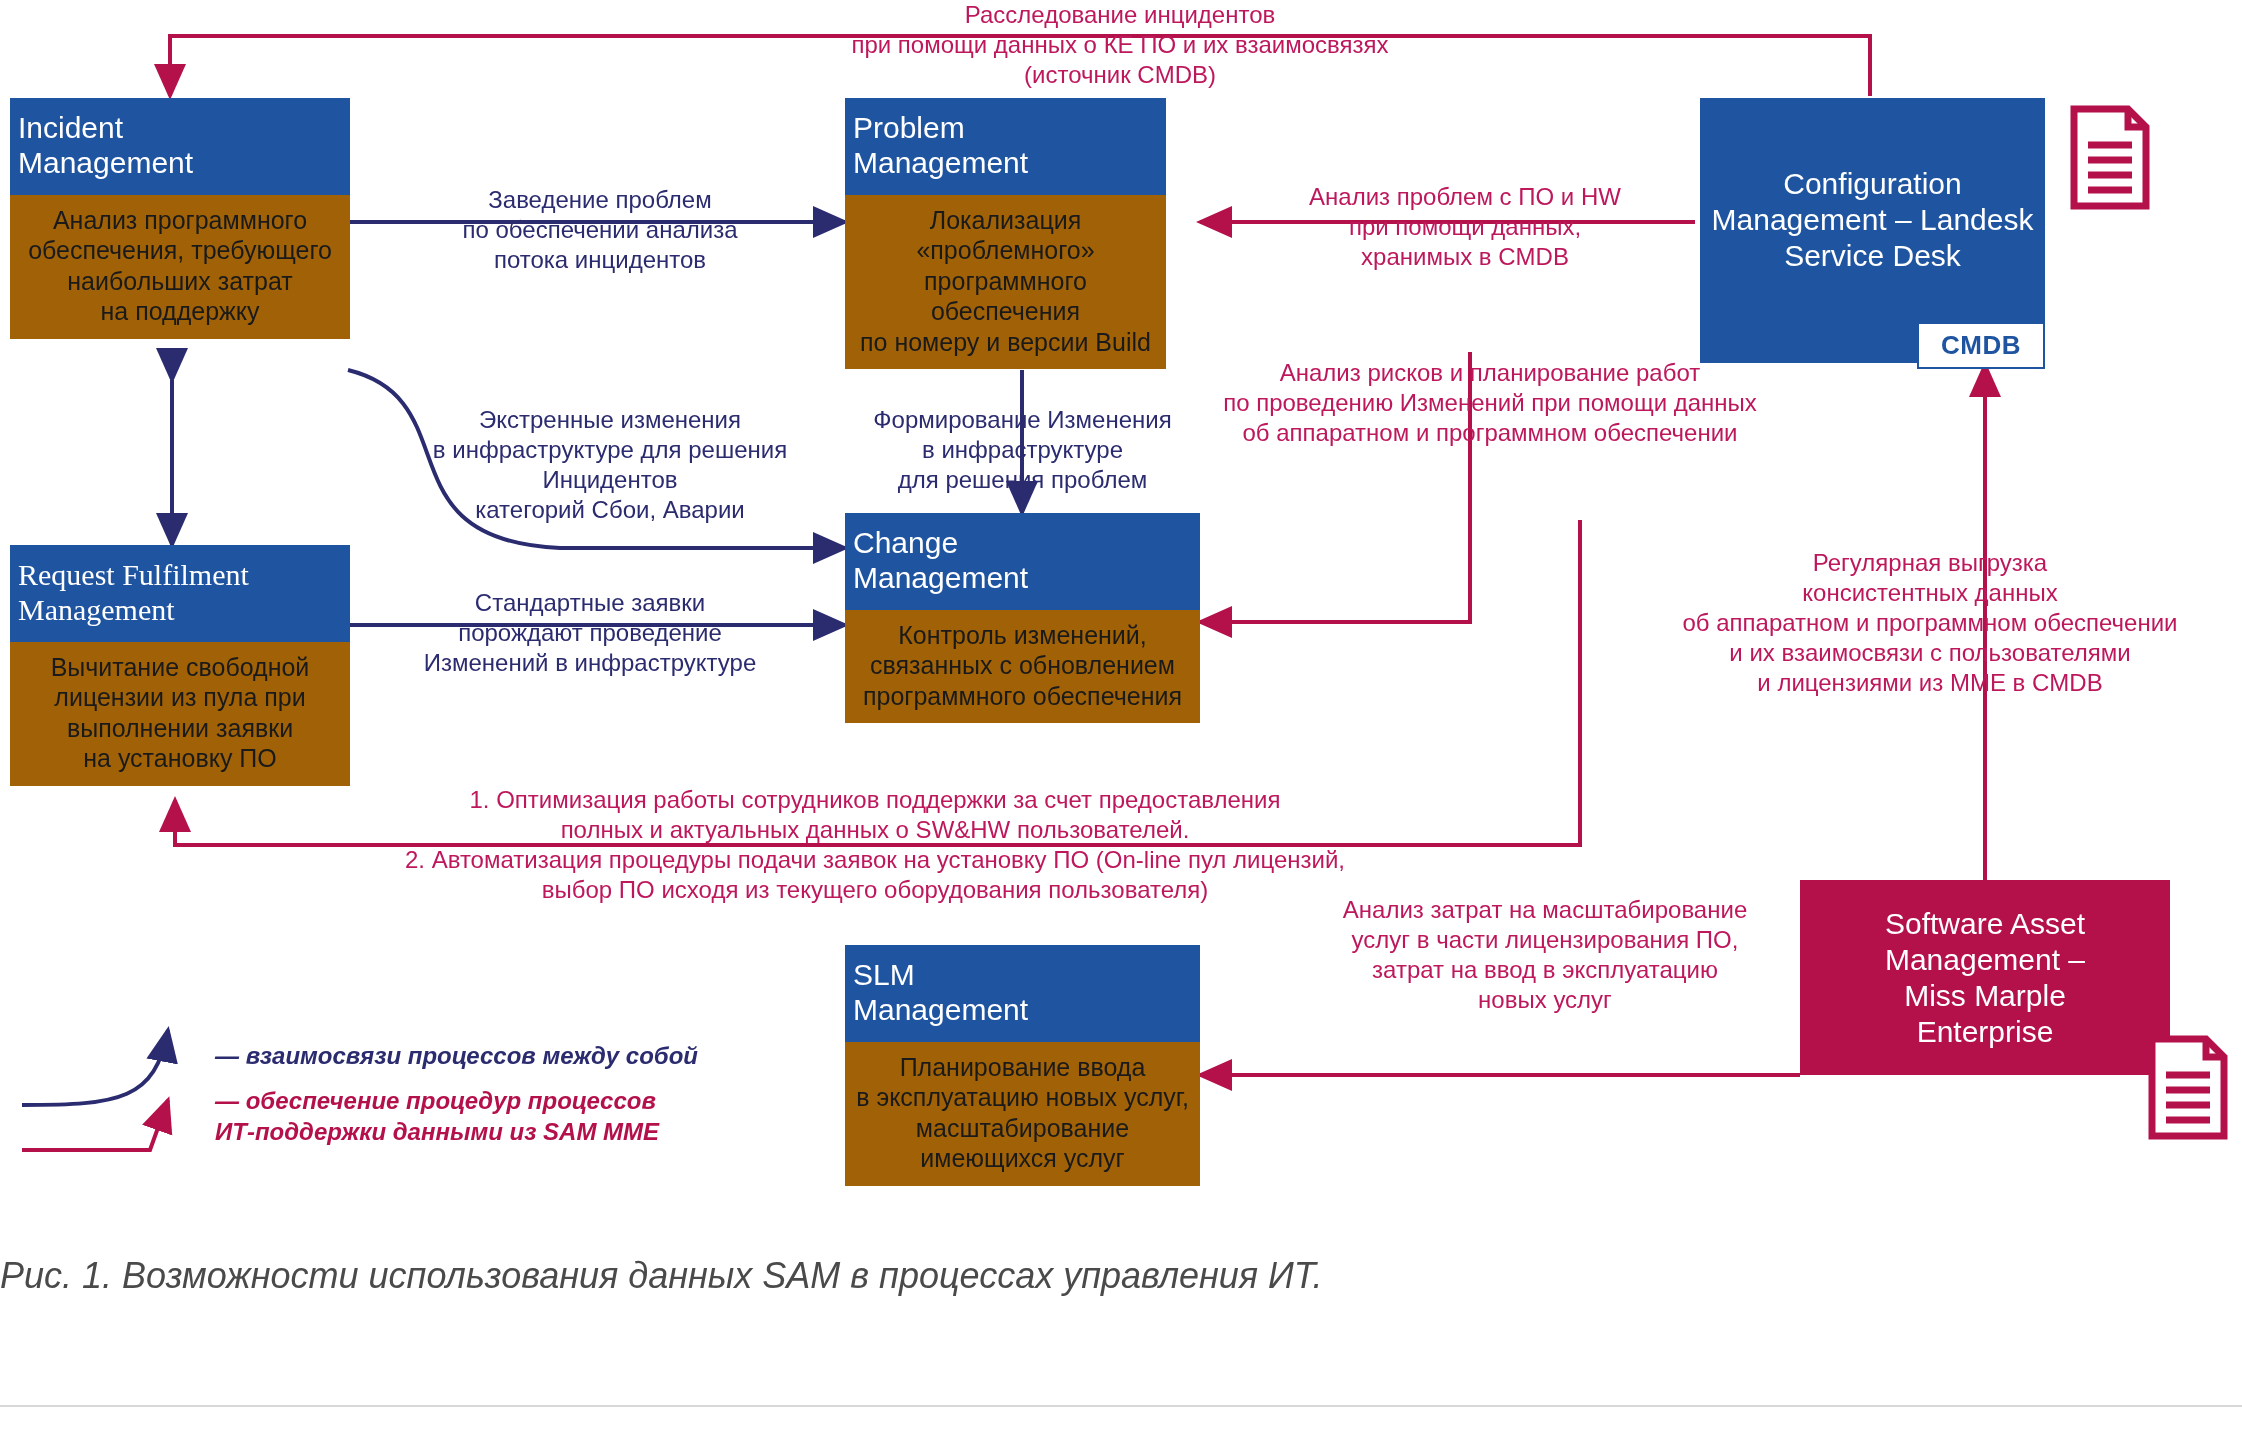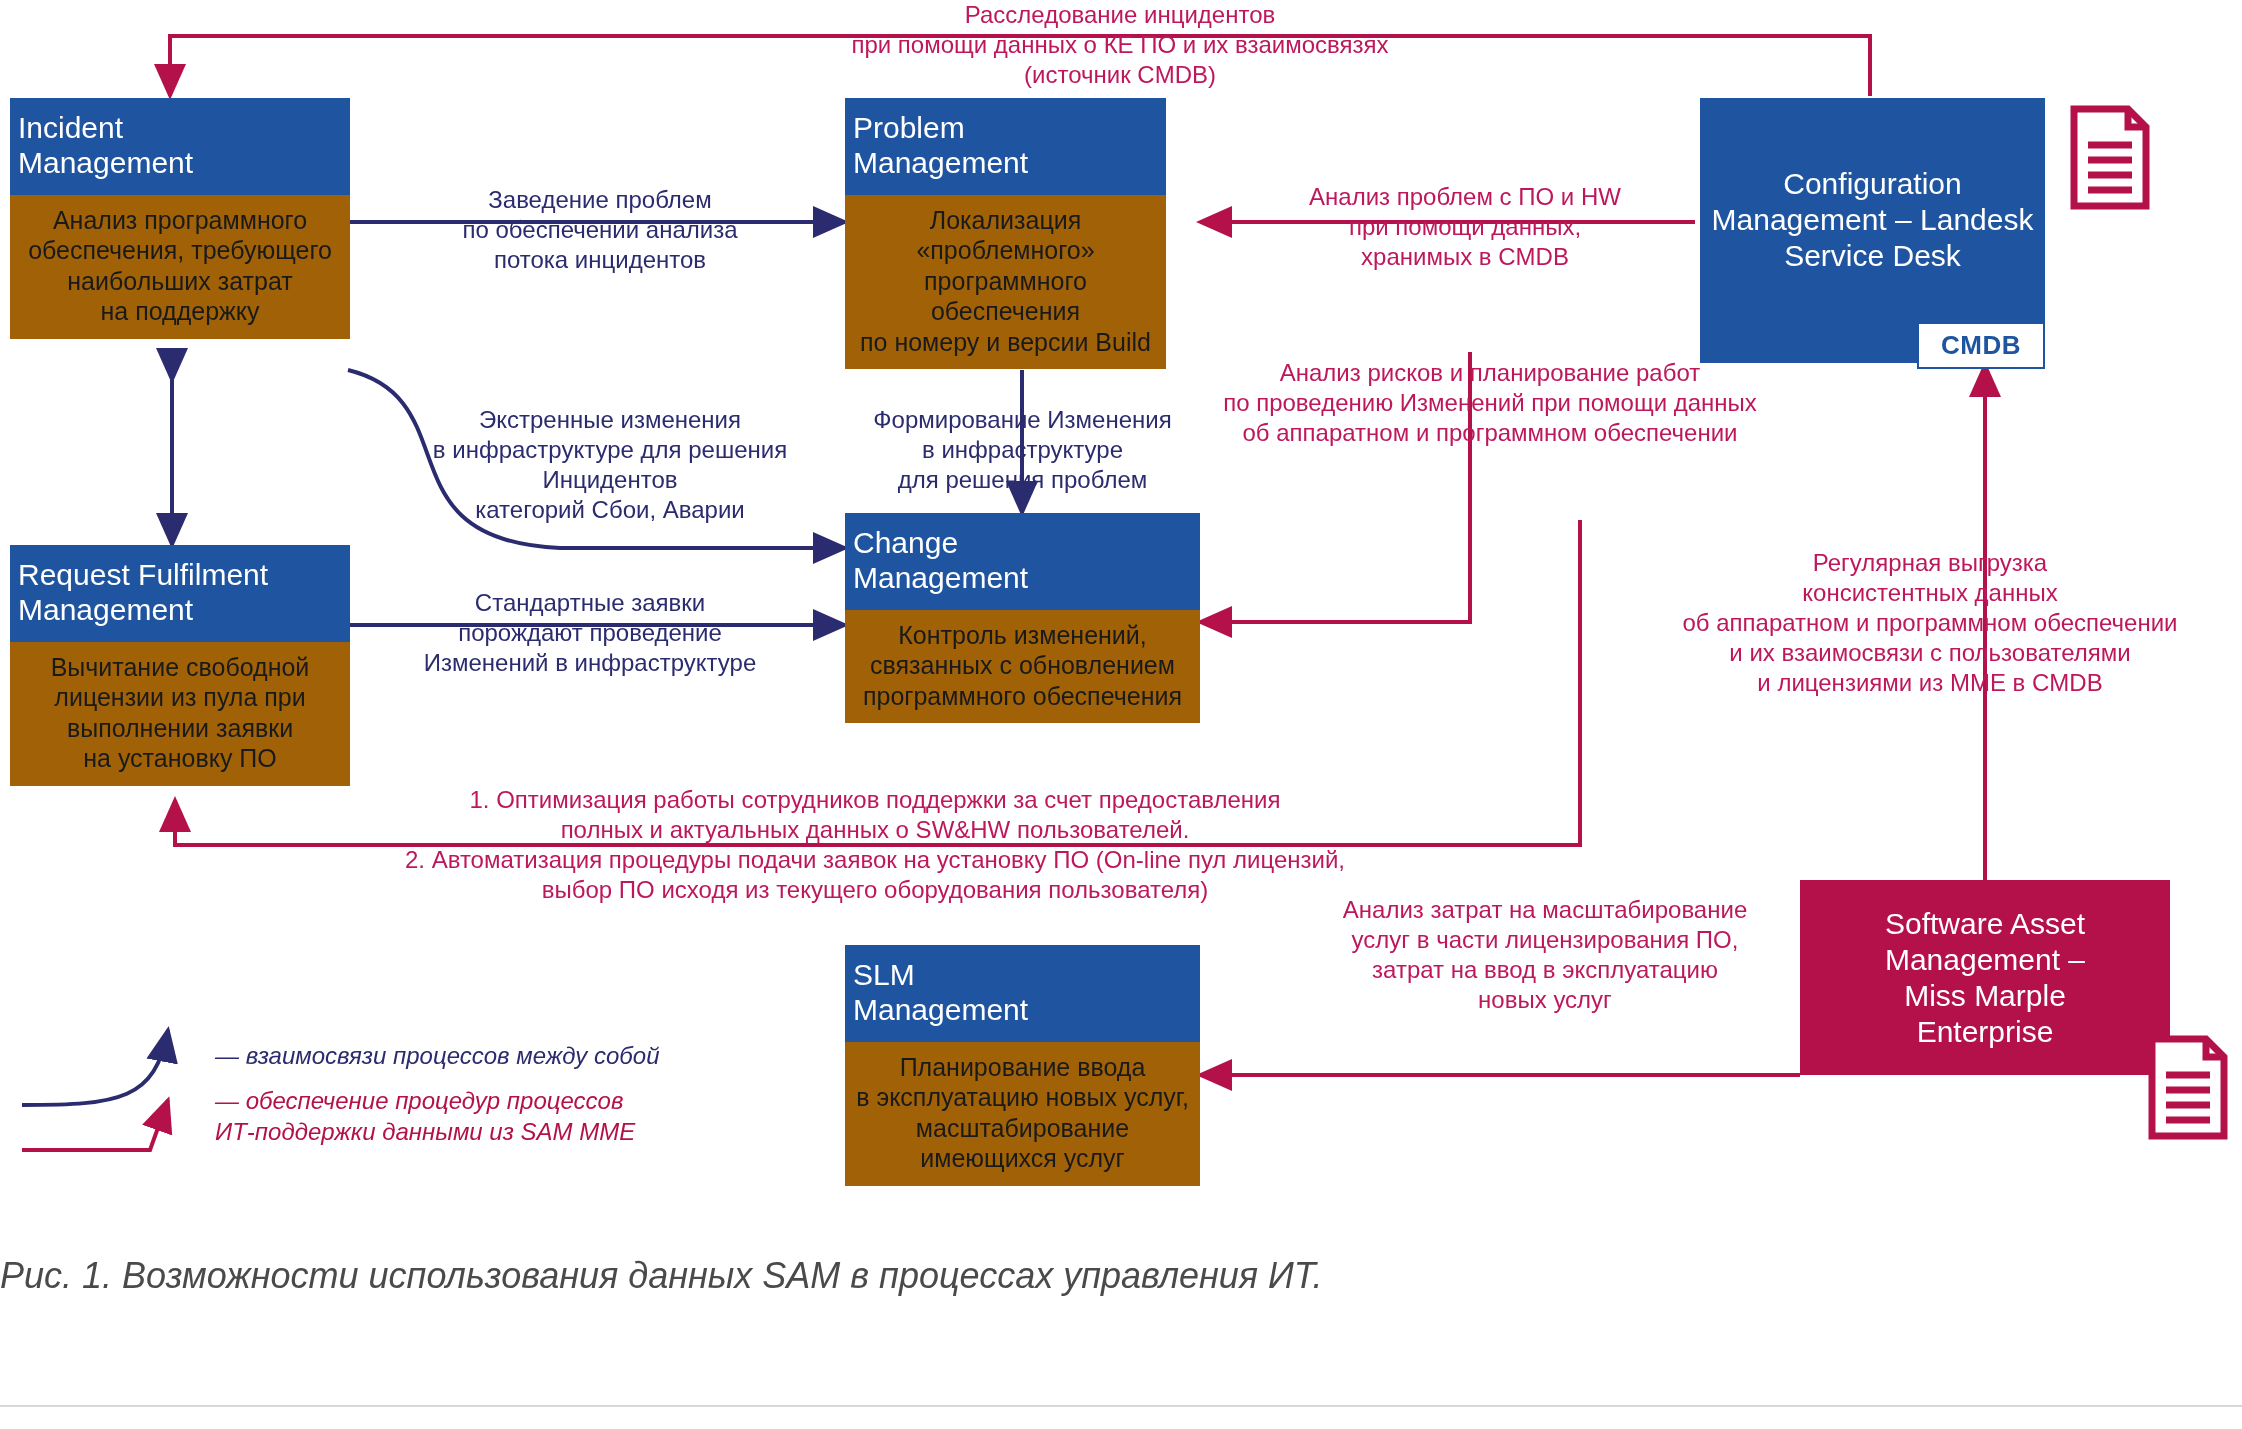--- a/index.html
+++ b/index.html
@@ -81,20 +81,21 @@
     color: #2B2B6F;
   }
   .lbl.red {
     color: #be185d;
   }
   .legend-text {
     position: absolute;
     font-size: 24px;
     font-style: italic;
     line-height: 1.3;
+    font-weight: bold;
   }
   .legend-text.blue { color: #2B2B6F; }
   .legend-text.red { color: #B4114B; }
   .caption {
     position: absolute;
     left: 0px;
     top: 1255px;
     width: 1700px;
     font-size: 36px;
     font-style: italic;
@@ -186,21 +187,21 @@
       <g stroke="#B4114B" stroke-width="7">
         <line x1="18" y1="40" x2="62" y2="40"></line>
         <line x1="18" y1="55" x2="62" y2="55"></line>
         <line x1="18" y1="70" x2="62" y2="70"></line>
         <line x1="18" y1="85" x2="62" y2="85"></line>
       </g>
     </svg>
   </div>
 
   <div class="box" style="left:10px; top:545px; width:340px;">
-    <div class="box-head" style="white-space:pre-line;">Request Fulfilment
+    <div class="box-head" style="white-space:pre-line;font-family:Liberation Serif, serif;">Request Fulfilment
 Management</div>
     <div class="box-body" style="white-space:pre-line;">Вычитание свободной
 лицензии из пула при
 выполнении заявки
 на установку ПО</div>
   </div>
 
   <div class="box" style="left:845px; top:513px; width:355px;">
     <div class="box-head" style="white-space:pre-line;">Change
 Management</div>

